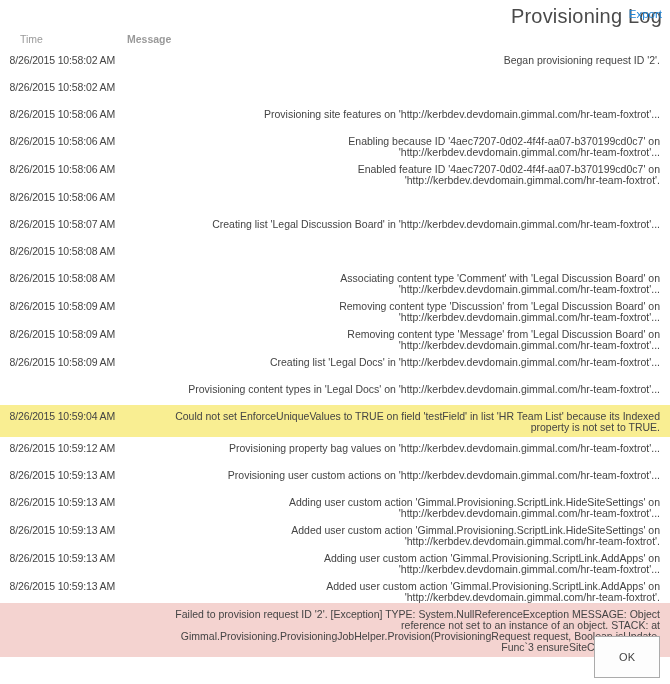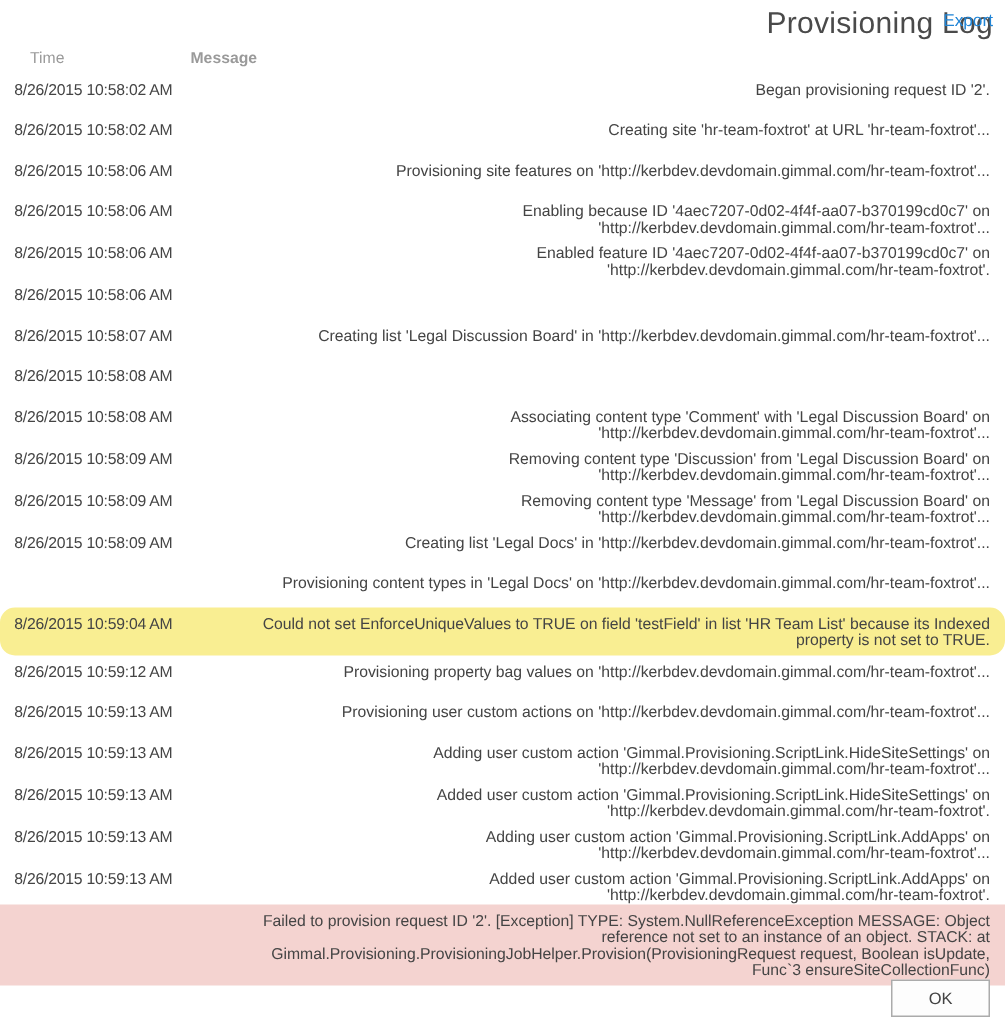--- a/index.html
+++ b/index.html
@@ -21,27 +21,27 @@
   .col-header{
     display:flex;padding:6px 10px 4px 20px;color:#9a9a9a;font-size:10.5px;
   }
   .col-time{flex:0 0 107px;}
   .col-message{flex:1;font-weight:bold;}
   .log-rows{width:670px;text-align:right;}
   .row{
     display:flex;min-height:27px;box-sizing:border-box;
     padding:6px 10px 0 8px;font-size:10.5px;line-height:11px;
   }
-  .row.warning{background:var(--warning-bg,#f9ee92);padding-bottom:4px;border-radius:10px;}
+  .row.warning{background:var(--warning-bg,#f9ee92);padding-bottom:4px;}
   .row.error{background:var(--error-bg,#f4d3d0);padding-bottom:4px;}
   .cell-time{flex:0 0 107px;white-space:nowrap;letter-spacing:-0.15px;color:#444;}
   .cell-message{flex:1;white-space:pre-line;color:#444;}
   .dialog-footer{position:absolute;right:10px;bottom:6px;}
   .ok-button{
-    min-width:65px;height:25px;box-sizing:border-box;
+    min-width:65px;height:42px;box-sizing:border-box;
     background:#fdfdfd;border:1px solid #ababab;color:#444;
     font-family:"Liberation Sans","DejaVu Sans",sans-serif;font-size:11px;
     padding:0 24px;cursor:pointer;
   }
 </style>
 </head>
 <body>
 
 <div class="dialog-header">
   <div class="dialog-title">Provisioning Log</div>
@@ -54,21 +54,20 @@
 </div>
 
 <div class="log-rows">
   <div class="row">
     <div class="cell-time">8/26/2015 10:58:02 AM</div>
     <div class="cell-message">Began provisioning request ID '2'.</div>
   </div>
 
   <div class="row">
     <div class="cell-time">8/26/2015 10:58:02 AM</div>
-    <div class="cell-message">Creating site 'hr-team-foxtrot' at URL 'hr-team-foxtrot'...</div>
   </div>
 
   <div class="row">
     <div class="cell-time">8/26/2015 10:58:06 AM</div>
     <div class="cell-message">Provisioning site features on 'http://kerbdev.devdomain.gimmal.com/hr-team-foxtrot'...</div>
   </div>
 
   <div class="row">
     <div class="cell-time">8/26/2015 10:58:06 AM</div>
     <div class="cell-message">Enabling because ID '4aec7207-0d02-4f4f-aa07-b370199cd0c7' on

